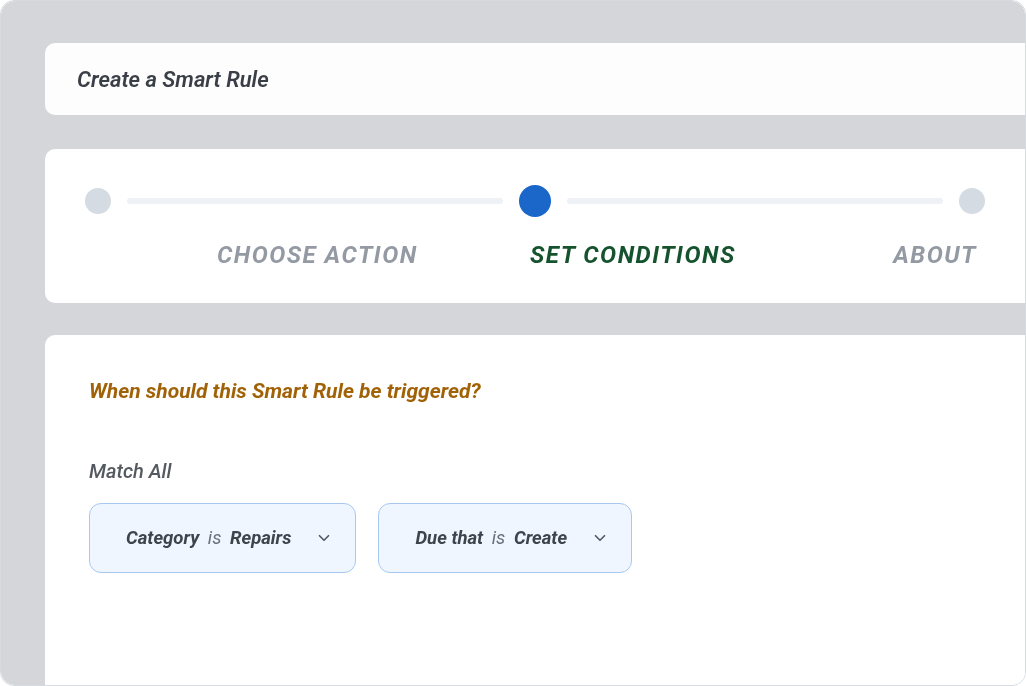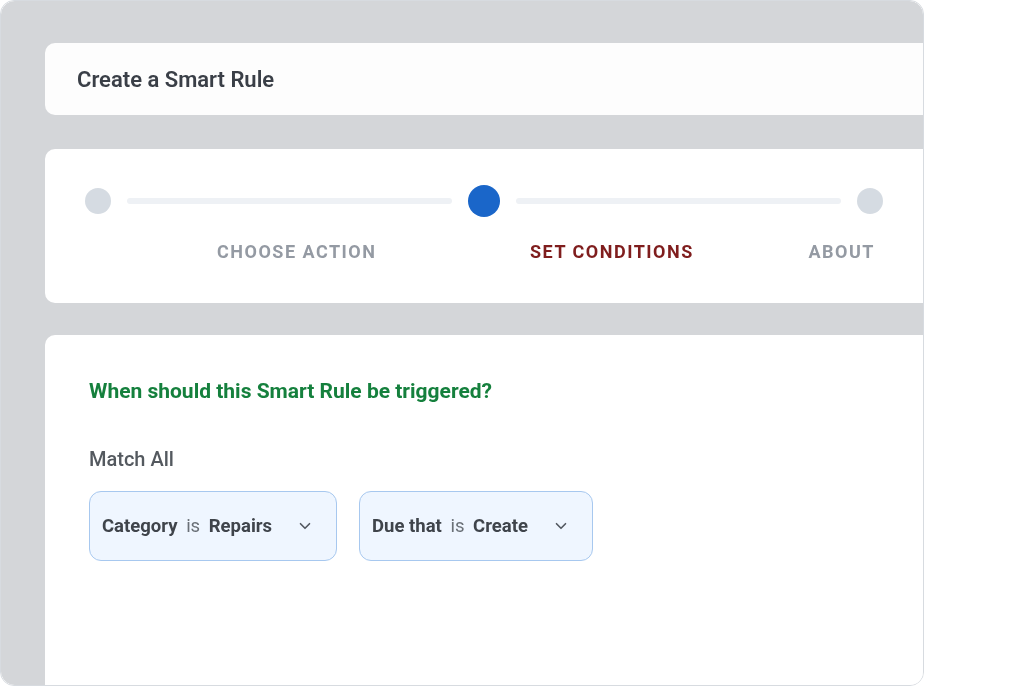--- a/index.html
+++ b/index.html
@@ -3,27 +3,28 @@
 <meta charset="utf-8">
 <style>
   * { box-sizing: border-box; margin: 0; padding: 0; }
   html, body {
     width: 1026px;
     height: 686px;
     font-family: -apple-system, BlinkMacSystemFont, "Segoe UI", Roboto, "Helvetica Neue", Arial, sans-serif;
     background: #fff;
   }
   .frame {
-    width: 924px;
+    width: 1026px;
     height: 686px;
     border: 1px solid #d7dbe0;
     border-radius: 14px;
     overflow: hidden;
     position: relative;
     background: #fff;
+    font-style: italic;
   }
   .canvas {
     position: absolute;
     inset: 0;
     background: #d4d6d9;
     border-radius: 14px;
   }
   .title-card {
     position: absolute;
     left: 44px;
@@ -77,69 +78,69 @@
     border-radius: 3px;
     margin: 0 16px;
   }
   .stepper-labels {
     position: relative;
     margin-top: 24px;
     height: 28px;
   }
   .step-label {
     position: absolute;
-    font-size: 18px;
+    font-size: 24px;
     font-weight: 700;
     letter-spacing: 1.5px;
     color: #949aa3;
     white-space: nowrap;
   }
   .step-label.active {
-    color: #7f1d1d;
+    color: #14532d;
   }
   .label-1 { left: 132px; }
   .label-2 { left: 445px; }
   .label-3 { right: 8px; }
 
   .content-card {
     position: absolute;
     left: 44px;
     right: 0;
     top: 334px;
     bottom: 0;
     background: #ffffff;
     border-radius: 10px 0 0 0;
     padding: 44px 44px 0 44px;
   }
   .section-heading {
     font-size: 21px;
     font-weight: 700;
-    color: #15803d;
+    color: #a16207;
   }
   .section-sub {
     margin-top: 16px;
     font-size: 18px;
     color: #767c85;
   }
   .match-heading {
-    margin-top: 44px;
+    margin-top: 56px;
     font-size: 20px;
     font-weight: 500;
     color: #54595f;
   }
   .pill-row {
     margin-top: 20px;
     display: flex;
     gap: 22px;
   }
   .pill {
     display: flex;
     align-items: center;
     height: 70px;
-    padding: 0 22px 0 12px;
+    padding: 0 22px 0 36px;
     background: #eff6ff;
     border: 1.5px solid #a7c8ef;
     border-radius: 12px;
     cursor: pointer;
     font-size: 18.5px;
     color: #4a4f57;
   }
   .pill-text { white-space: nowrap; }
   .pill-text .field { font-weight: 700; color:#3f444b;}
   .pill-text .op { font-weight: 400; color:#6a7077; margin: 0 4px;}

